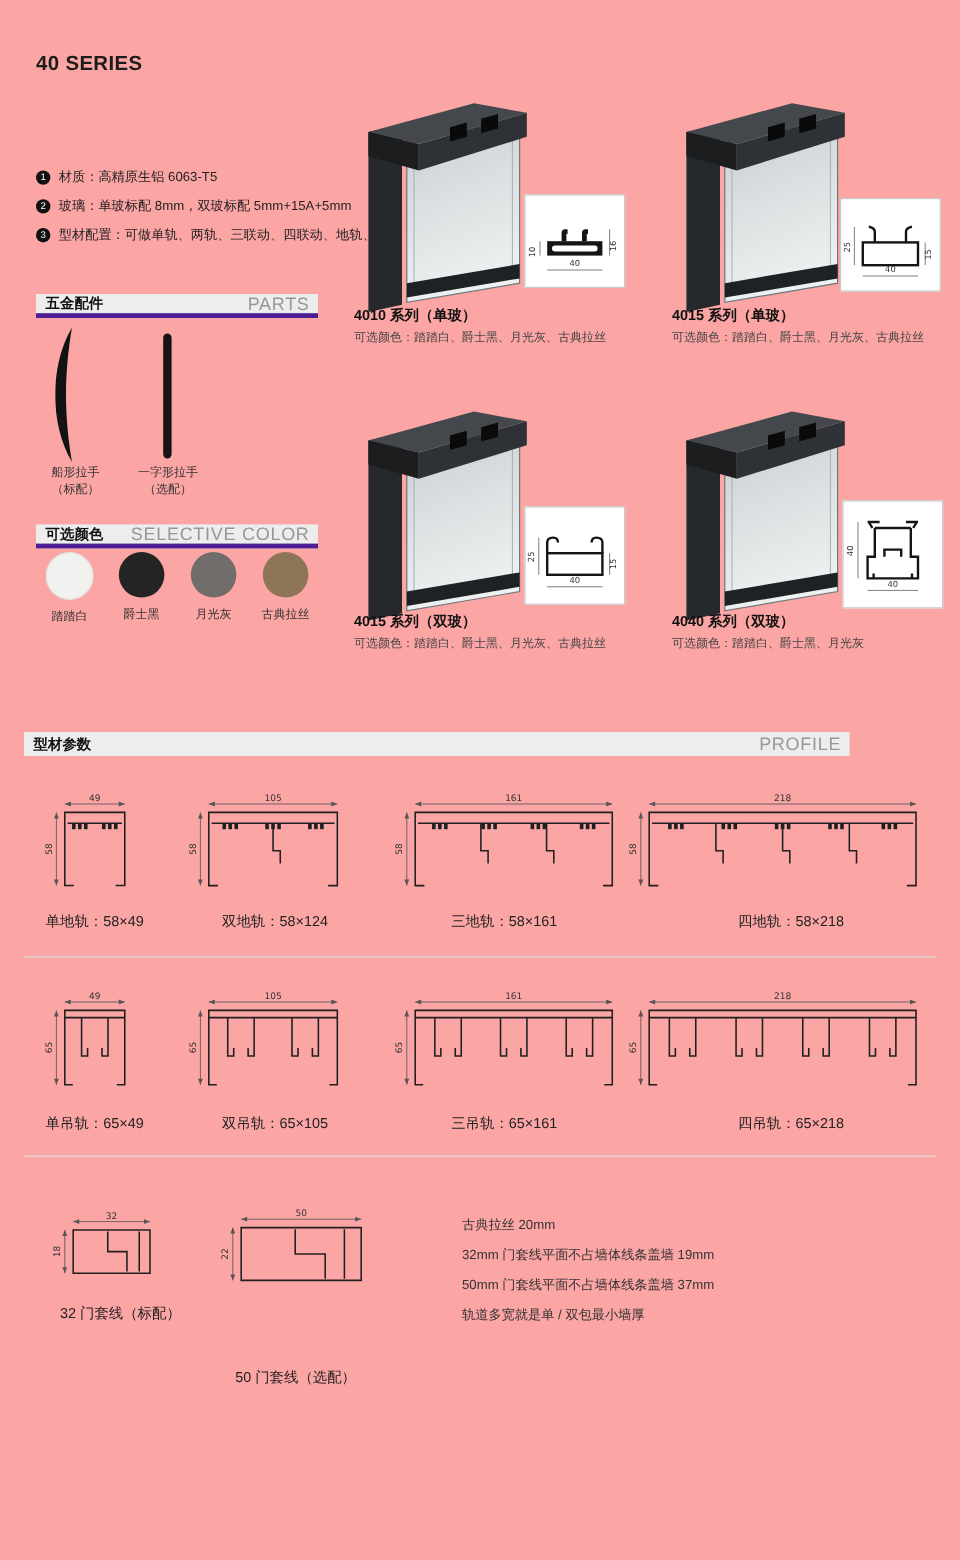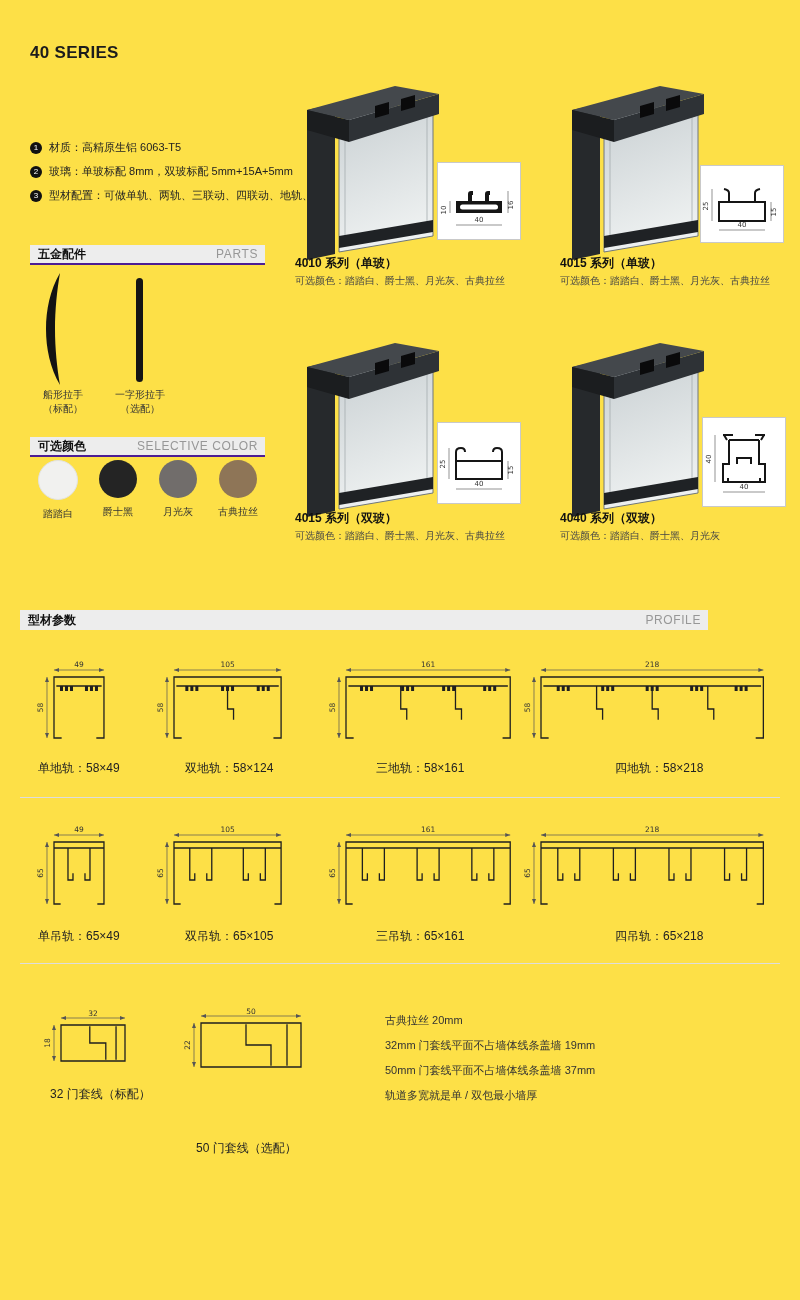--- a/index.html
+++ b/index.html
@@ -1,31 +1,31 @@
 <!DOCTYPE html>
 <html><head>
 <meta charset="utf-8">
 <style>
   html,body{margin:0;padding:0;background:#fff;}
-  .page{position:relative;width:800px;height:1300px;background:#fde047;overflow:hidden;
+  .page{position:relative;width:800px;height:1300px;background:#fca5a5;overflow:hidden;
         font-family:"Liberation Sans","DejaVu Sans",sans-serif;color:#1c1c1c;}
   .abs{position:absolute;}
   
   .h-en{font-size:17px;font-weight:700;letter-spacing:.3px;line-height:22px;}
   .h-cn{font-size:15px;font-weight:700;}
   
   .spec{display:flex;align-items:center;font-size:11px;color:#222;}
   .bullet{width:12px;height:12px;border-radius:50%;background:#111;color:#fff;font-size:8px;
           display:flex;align-items:center;justify-content:center;margin-right:7px;flex:0 0 12px;}
   
   .bar{height:20px;background:#ededed;display:flex;justify-content:space-between;align-items:center;
        padding:0 7px 0 8px;box-sizing:border-box;}
-  .bar.small{border-bottom:2px solid #4c1d95;}
+  .bar.small{border-bottom:4px solid #4c1d95;}
   .bar .cn{font-size:12px;font-weight:700;color:#111;}
-  .bar .en{font-size:12px;color:#979797;letter-spacing:.6px;}
+  .bar .en{font-size:15px;color:#979797;letter-spacing:.6px;}
   
   .handle-label{font-size:10px;color:#333;text-align:center;line-height:14px;}
   .bar-handle{width:7px;height:104px;background:#141414;border-radius:4px;}
   
   .swatch{width:38px;height:38px;border-radius:50%;}
   .swatch-label{font-size:10px;color:#333;text-align:center;margin-top:7px;}
   
   .cell{position:absolute;width:250px;height:250px;}
   .csbox{position:absolute;background:#fff;border:1px solid #c9c9c9;}
   .pname{position:absolute;left:5px;top:190px;font-size:12px;font-weight:700;color:#111;}

